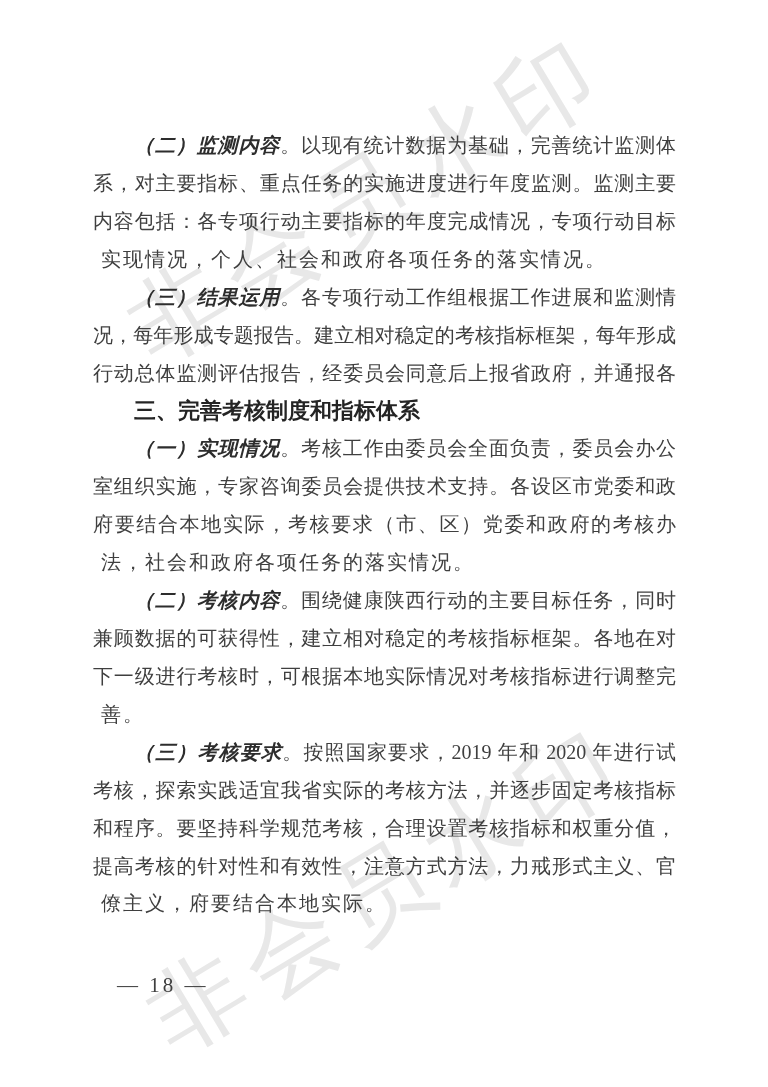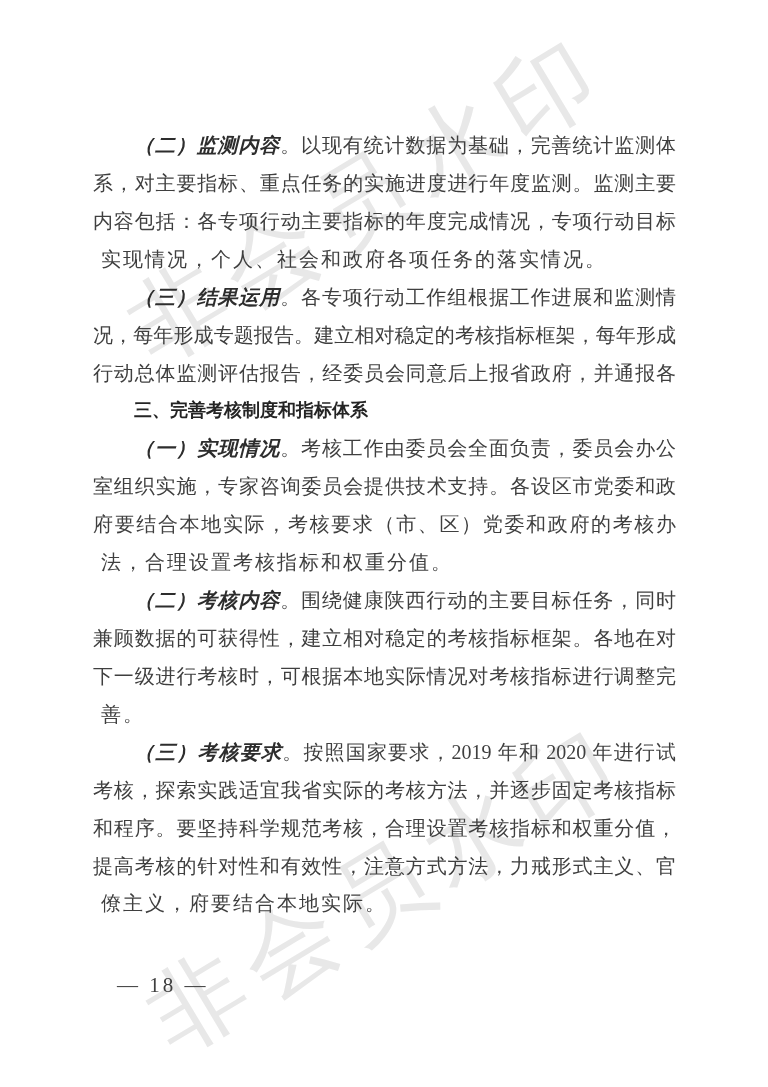--- a/index.html
+++ b/index.html
@@ -56,21 +56,21 @@
   .row.first {
     text-indent: 41px;
   }
   .lead {
     font-weight: bold;
     color: #2d2d2d;
     font-style: italic;
   }
   .row.heading {
     font-weight: bold;
-    font-size: 18px;
+    font-size: 22px;
     color: #242424;
     text-indent: 41px;
     font-family: "Liberation Sans", "DejaVu Sans", sans-serif;
   }
   .page-number {
     position: absolute;
     z-index: 1;
     left: 117px;
     top: 966px;
     height: 38px;
@@ -92,21 +92,21 @@
       <div class="row full">系，对主要指标、重点任务的实施进度进行年度监测。监测主要</div>
       <div class="row full">内容包括：各专项行动主要指标的年度完成情况，专项行动目标</div>
       <div class="row last">实现情况，个人、社会和政府各项任务的落实情况。</div>
       <div class="row first full"><span class="lead">（三）结果运用</span>。各专项行动工作组根据工作进展和监测情</div>
       <div class="row full">况，每年形成专题报告。建立相对稳定的考核指标框架，每年形成</div>
       <div class="row full">行动总体监测评估报告，经委员会同意后上报省政府，并通报各</div>
       <div class="row heading">三、完善考核制度和指标体系</div>
       <div class="row first full"><span class="lead">（一）实现情况</span>。考核工作由委员会全面负责，委员会办公</div>
       <div class="row full">室组织实施，专家咨询委员会提供技术支持。各设区市党委和政</div>
       <div class="row full">府要结合本地实际，考核要求（市、区）党委和政府的考核办</div>
-      <div class="row last">法，合理设置考核指标和权重分值。</div>
+      <div class="row last">法，社会和政府各项任务的落实情况。</div>
       <div class="row first full"><span class="lead">（二）考核内容</span>。围绕健康陕西行动的主要目标任务，同时</div>
       <div class="row full">兼顾数据的可获得性，建立相对稳定的考核指标框架。各地在对</div>
       <div class="row full">下一级进行考核时，可根据本地实际情况对考核指标进行调整完</div>
       <div class="row last">善。</div>
       <div class="row first full"><span class="lead">（三）考核要求</span>。按照国家要求，2019 年和 2020 年进行试</div>
       <div class="row full">考核，探索实践适宜我省实际的考核方法，并逐步固定考核指标</div>
       <div class="row full">和程序。要坚持科学规范考核，合理设置考核指标和权重分值，</div>
       <div class="row full">提高考核的针对性和有效性，注意方式方法，力戒形式主义、官</div>
       <div class="row last">僚主义，府要结合本地实际。</div>
     </div>

